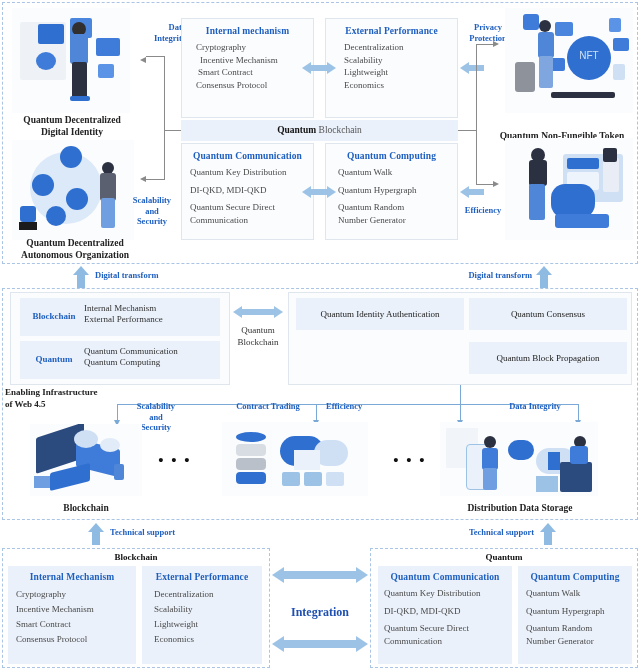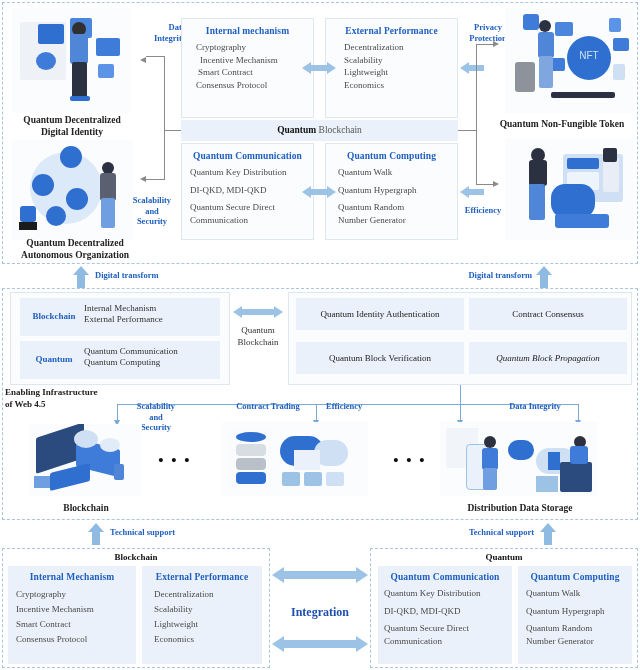--- a/index.html
+++ b/index.html
@@ -271,21 +271,21 @@
     <div class="f" style="left:104px;top:10px;width:12px;height:14px;background:#5b93e6;border-radius:2px;"></div>
     <div class="f" style="left:108px;top:30px;width:16px;height:13px;background:#3f7bd8;border-radius:2px;"></div>
     <div class="f" style="left:44px;top:50px;width:16px;height:13px;background:#3f7bd8;border-radius:2px;"></div>
     <div class="f" style="left:108px;top:56px;width:12px;height:16px;background:#cfe0f5;border-radius:2px;"></div>
     <div class="f" style="left:34px;top:12px;width:12px;height:12px;background:#2b3140;border-radius:50%;"></div>
     <div class="f" style="left:33px;top:24px;width:16px;height:26px;background:#4f86d8;border-radius:3px;"></div>
     <div class="f" style="left:34px;top:48px;width:14px;height:32px;background:#7fa6de;border-radius:2px;"></div>
     <div class="f" style="left:10px;top:54px;width:20px;height:30px;background:#8d929b;border-radius:3px;"></div>
     <div class="f" style="left:46px;top:84px;width:64px;height:6px;background:#2b3140;border-radius:2px;"></div>
   </div>
-  <div class="cap abs" style="left:486px; top:118px; width:152px;">Quantum Non-Fungible Token</div>
+  <div class="cap abs" style="left:486px; top:130px; width:152px;">Quantum Non-Fungible Token</div>
 
   <div class="illu" style="left:505px; top:138px; width:128px; height:102px;">
     <div class="f" style="left:58px;top:16px;width:60px;height:48px;background:#cfe0f5;border-radius:3px;"></div>
     <div class="f" style="left:62px;top:20px;width:32px;height:11px;background:#2f6fd0;border-radius:2px;"></div>
     <div class="f" style="left:62px;top:34px;width:32px;height:18px;background:#eef4fc;border-radius:2px;"></div>
     <div class="f" style="left:98px;top:20px;width:16px;height:34px;background:#e9eef6;border-radius:2px;"></div>
     <div class="f" style="left:98px;top:10px;width:14px;height:14px;background:#2b3140;border-radius:2px;"></div>
     <div class="f" style="left:26px;top:10px;width:14px;height:14px;background:#2b3140;border-radius:50%;"></div>
     <div class="f" style="left:24px;top:22px;width:18px;height:26px;background:#2b3140;border-radius:3px;"></div>
     <div class="f" style="left:24px;top:46px;width:16px;height:36px;background:#4f86d8;border-radius:2px;"></div>
@@ -332,27 +332,24 @@
   </div>
   <div class="midcell abs" style="left:228px; top:324px; width:60px; white-space:pre-line; line-height:12px;">Quantum
 Blockchain</div>
 
   <div class="solidbox" style="left:288px; top:292px; width:344px; height:93px;"></div>
 
   <div class="lightbox" style="left:296px; top:298px; width:168px; height:32px;">
     <div class="qbtitle" style="line-height:32px;">Quantum Identity Authentication</div>
   </div>
   <div class="lightbox" style="left:469px; top:298px; width:158px; height:32px;">
-    <div class="qbtitle" style="line-height:32px;">Contract Consensus</div>
-  </div>
-  <div class="lightbox" style="left:296px; top:342px; width:168px; height:32px;">
-    <div class="qbtitle" style="line-height:32px;">Quantum Block Verification</div>
+    <div class="qbtitle" style="line-height:32px;">Quantum Consensus</div>
   </div>
   <div class="lightbox" style="left:469px; top:342px; width:158px; height:32px;">
-    <div class="qbtitle" style="line-height:32px;font-style:italic;">Quantum Block Propagation</div>
+    <div class="qbtitle" style="line-height:32px;">Quantum Block Propagation</div>
   </div>
 
   <div class="enable abs" style="left:5px; top:387px; width:130px; white-space:pre-line;">Enabling Infrastructure
  of Web 4.5</div>
 
   <div class="bl" style="left:460px; top:385px; width:1px; height:19px;"></div>
   <div class="bl" style="left:117px; top:404px; width:462px; height:1px;"></div>
 
   <div class="bl" style="left:117px; top:404px; width:1px; height:17px;"></div>
   <div class="btipD" style="left:114px; top:420px;"></div>

